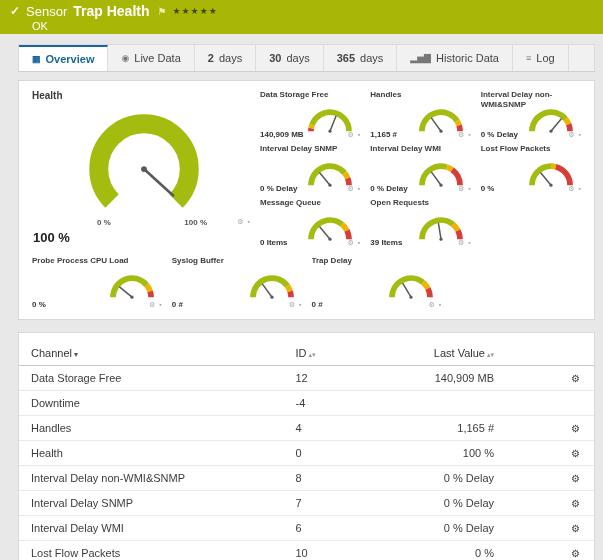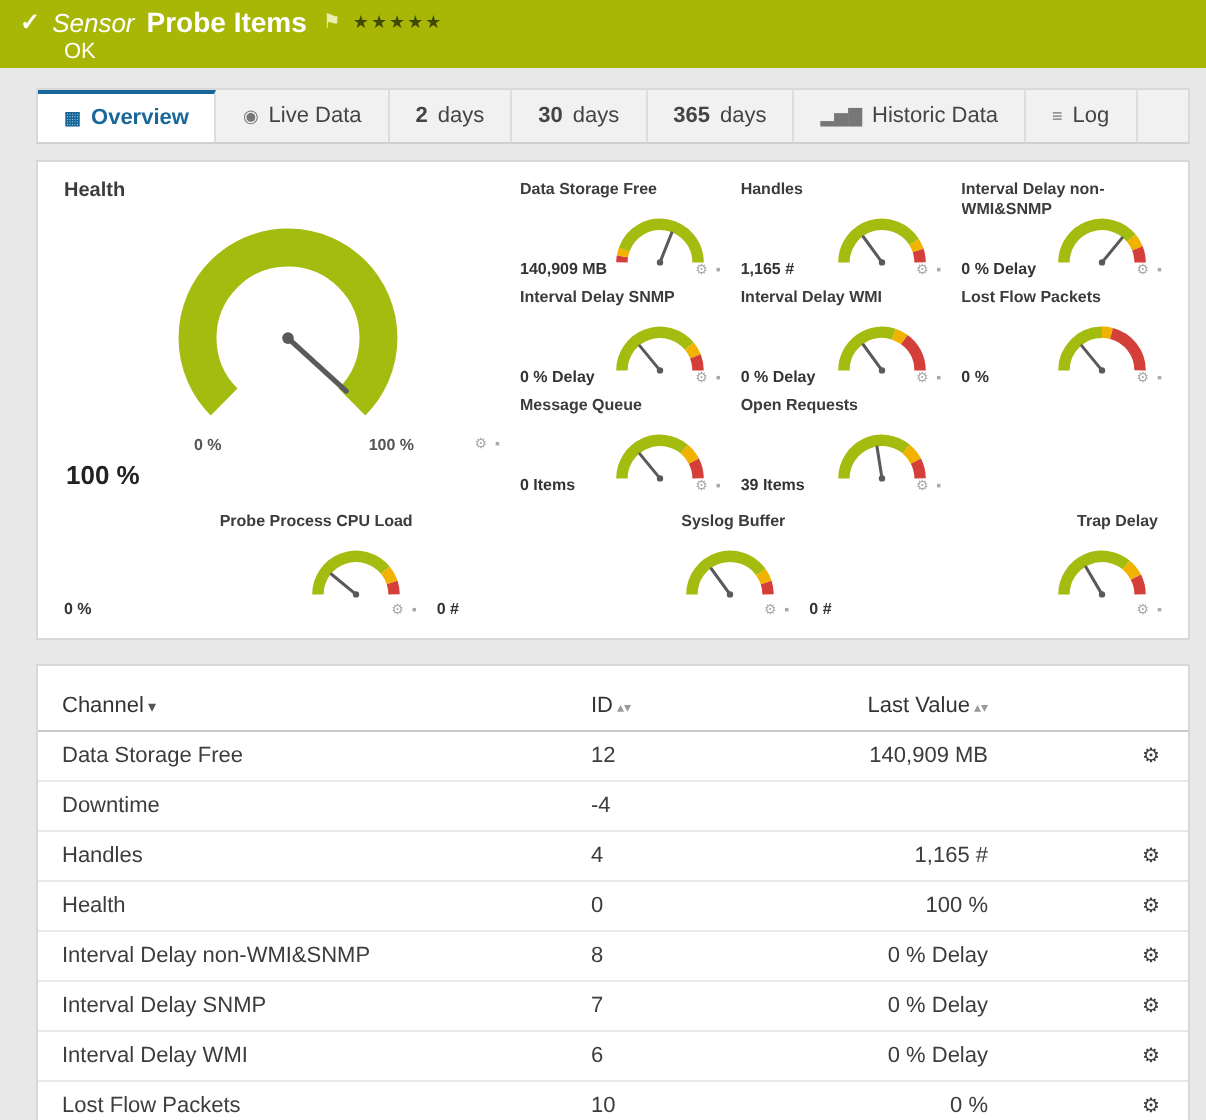--- a/index.html
+++ b/index.html
@@ -3,21 +3,21 @@
 <meta charset="utf-8">
 <style>
   * { box-sizing: border-box; margin: 0; padding: 0; }
   html,body { width:603px; height:560px; overflow:hidden; background:#e8e8e8;
               font-family:"Liberation Sans", sans-serif; color:#333; }
 
   
   .topbar { background:#a8b605; height:34px; padding:3px 10px 0 10px; color:#fff; }
   .topbar-line1 { display:flex; align-items:center; gap:6px; }
   .check { font-size:12px; font-weight:bold; }
-  .kind { font-style:italic; font-size:13px;text-align:center; }
+  .kind { font-size:13px;text-align:center; }
   .name { font-weight:bold; font-size:14px; }
   .flag { font-size:10px; color:#e7efae; margin-left:2px; }
   .stars { font-size:9px; color:#3f4a05; letter-spacing:1px; }
   .status { font-size:11px; font-weight:normal; margin-left:22px; margin-top:1px; }
 
   
   .tabs-wrap { padding:10px 8px 0 18px; }
   .tabs { display:flex; background:#f1f1f1; border:1px solid #d9d9d9; border-bottom:1px solid #cfcfcf; height:28px; }
   .tab { display:flex; align-items:center; gap:5px; padding:0 13px; font-size:11px; color:#444;
          border-right:1px solid #ddd; cursor:pointer; white-space:nowrap; }
@@ -26,21 +26,21 @@
   .tab.active .tab-icon { color:#19679a; }
   .tab-num { font-weight:bold; font-size:11px; }
   .tab-unit { font-size:11px; }
 
   
   .content { padding:8px 8px 0 18px; }
   .panel { background:#fff; border:1px solid #d8d8d8; margin-bottom:12px; }
   .gauges-panel { padding:6px 8px 8px 8px; }
 
   .ggrid-top { display:grid; grid-template-columns:228px 1fr 1fr 1fr; grid-auto-rows:54px; }
-  .ggrid-bottom { display:grid; grid-template-columns:repeat(3,1fr); grid-auto-rows:58px; margin-top:4px;text-align:right; }
+  .ggrid-bottom { display:grid; grid-template-columns:repeat(4,1fr); grid-auto-rows:58px; margin-top:4px; }
 
   .tile { position:relative; padding:3px 5px; overflow:hidden; }
   .gtitle { font-size:8px; font-weight:bold; color:#3c3c3c; line-height:1.2; max-height:20px; overflow:hidden; padding-right:2px; }
   .gsvg { position:absolute; right:3px; top:15px; width:64px; height:33px; }
   .gfoot { position:absolute; bottom:2px; left:5px; right:4px; display:flex; justify-content:space-between; align-items:flex-end; }
   .gval { font-size:8px; font-weight:bold; color:#333; }
   .gicons { font-size:7px; color:#a9a9a9; letter-spacing:1px; }
 
   
   .health-tile { grid-column:1; grid-row:1 / 4; }
@@ -67,21 +67,21 @@
   .sort { font-size:7px; color:#9a9a9a; margin-left:2px; }
   .sort.primary { color:#555; font-size:8px; }
 </style>
 </head>
 <body>
 
 <div class="topbar">
   <div class="topbar-line1">
     <span class="check">✓</span>
     <span class="kind">Sensor</span>
-    <span class="name">Probe Items</span>
+    <span class="name">Trap Health</span>
     <span class="flag">⚑</span>
     <span class="stars">★★★★★</span>
   </div>
   <div class="status">OK</div>
 </div>
 
 <div class="tabs-wrap">
   <div class="tabs">
     <div class="tab active">
       <span class="tab-icon">▦</span>

